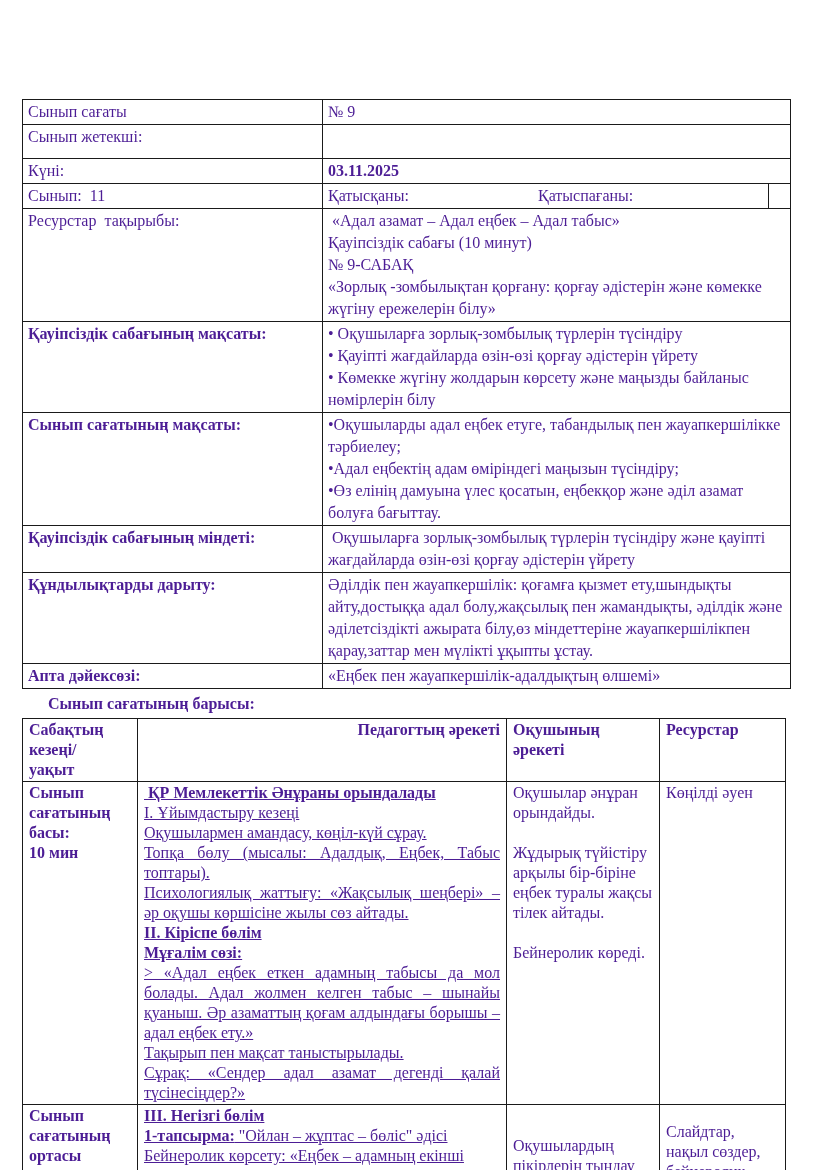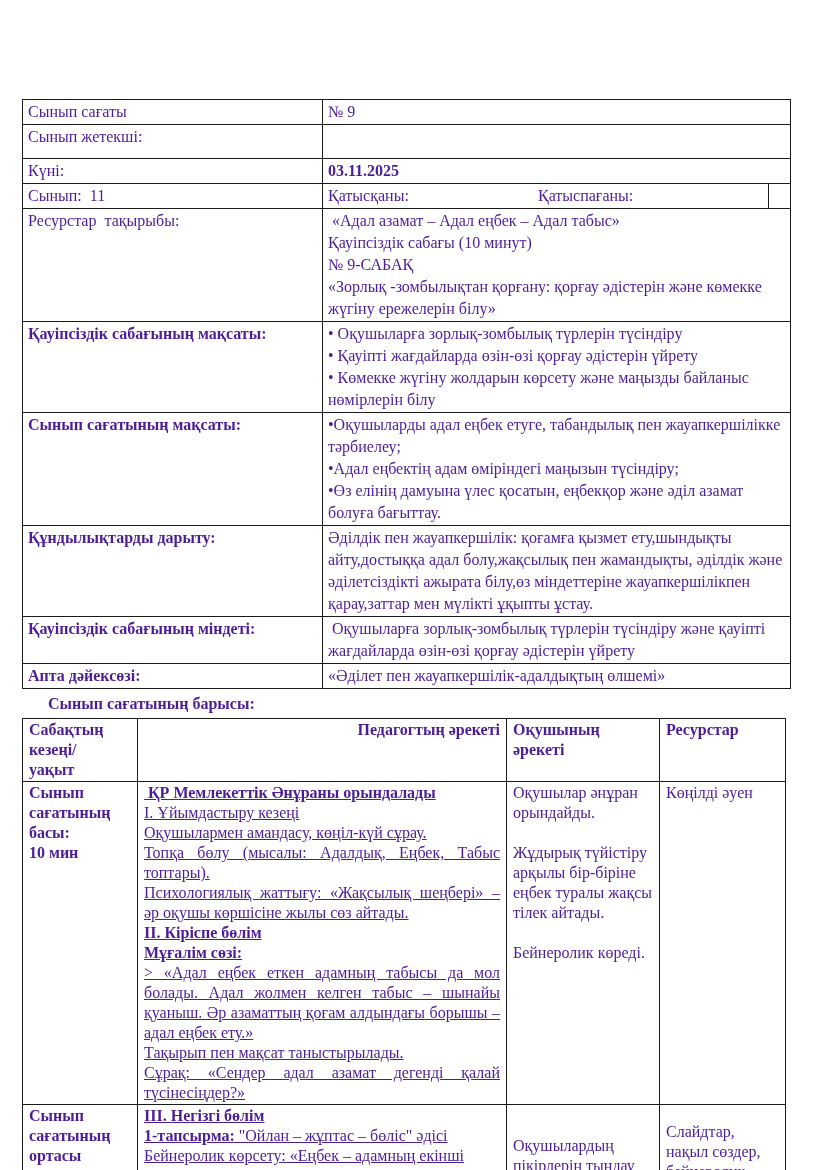--- a/index.html
+++ b/index.html
@@ -91,35 +91,35 @@
     </tr>
     <tr>
       <td class="lbl bold"><span>Сынып сағатының мақсаты:</span></td>
       <td colspan="2">
             <div class="pre">•Оқушыларды адал еңбек етуге, табандылық пен жауапкершілікке тәрбиелеу;
 •Адал еңбектің адам өміріндегі маңызын түсіндіру;
 •Өз елінің дамуына үлес қосатын, еңбекқор және әділ азамат болуға бағыттау.</div>
           </td>
     </tr>
     <tr>
+      <td class="lbl bold"><span>Қауіпсіздік сабағының міндеті:</span></td>
+      <td colspan="2">
+            <div class="pre"> Оқушыларға зорлық-зомбылық түрлерін түсіндіру және қауіпті жағдайларда өзін-өзі қорғау әдістерін үйрету</div>
+          </td>
+    </tr>
+    <tr>
       <td class="lbl bold"><span>Құндылықтарды дарыту:</span></td>
       <td colspan="2">
             <div class="pre">Әділдік пен жауапкершілік: қоғамға қызмет ету,шындықты айту,достыққа адал болу,жақсылық пен жамандықты, әділдік және әділетсіздікті ажырата білу,өз міндеттеріне жауапкершілікпен қарау,заттар мен мүлікті ұқыпты ұстау.</div>
           </td>
     </tr>
     <tr>
-      <td class="lbl bold"><span>Қауіпсіздік сабағының міндеті:</span></td>
-      <td colspan="2">
-            <div class="pre"> Оқушыларға зорлық-зомбылық түрлерін түсіндіру және қауіпті жағдайларда өзін-өзі қорғау әдістерін үйрету</div>
-          </td>
-    </tr>
-    <tr>
       <td class="lbl bold"><span>Апта дәйексөзі:</span></td>
       <td colspan="2">
-            <div>«Әділет пен жауапкершілік-адалдықтың өлшемі»</div>
+            <div>«Еңбек пен жауапкершілік-адалдықтың өлшемі»</div>
           </td>
     </tr>
   </tbody>
     </table>
 
   <div class="section-heading">Сынып сағатының барысы:</div>
 
   <table class="t2">
     <colgroup>
         <col style="width:115px">

